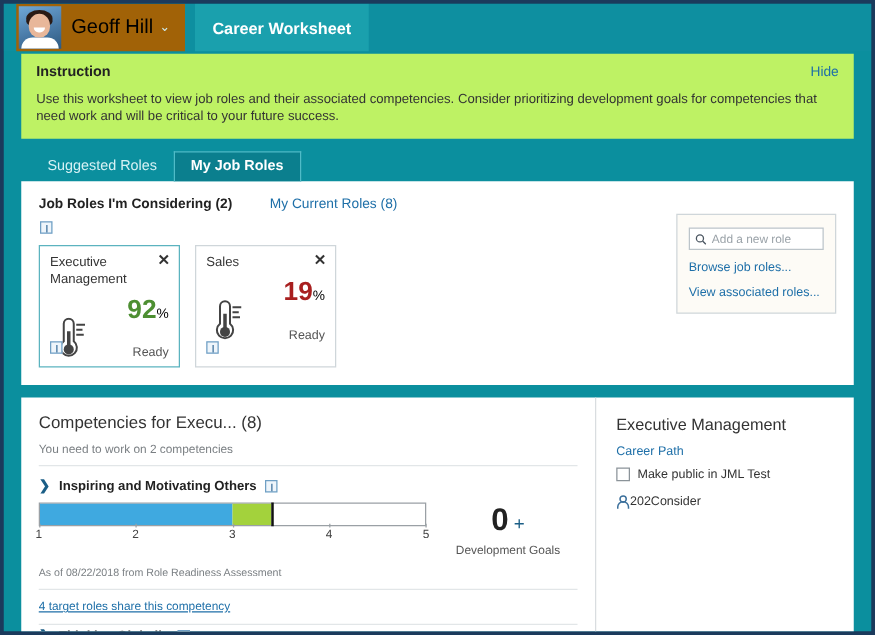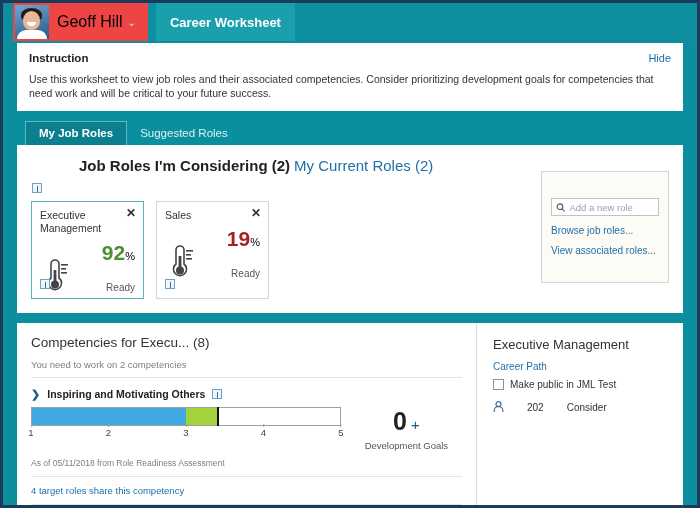--- a/index.html
+++ b/index.html
@@ -21,21 +21,21 @@
   .topbar {
     height: 38px;
     background: #0e8fa0;
     display: flex;
     align-items: center;
     padding-left: 10px;
     gap: 0px;
   }
   .user-chip {
     display: flex; align-items: center;
-    background: #ef4444;
+    background: #a16207;
     height: 38px;
     padding-right: 12px;
   }
   .avatar {
     width: 34px; height: 34px;
     margin: 2px 8px 2px 2px;
     background: linear-gradient(160deg,#6fa8d8 0%,#4a7ba8 55%,#2e5a80 100%);
     position: relative;
     overflow: hidden;
     flex: none;
@@ -69,21 +69,21 @@
   }
   .app-title {
     color: #ffffff; font-size: 13px; font-weight: bold;
     background: #1aa0ad;
     height: 38px; display: flex; align-items: center;
     padding: 0 14px; margin-left: 8px;
   }
 
   
   .instruction {
-    background: #ffffff;
+    background: #bef264;
     margin: 2px 14px 0 14px;
     padding: 9px 12px 11px 12px;
     position: relative;
   }
   .instruction-title {
     font-size: 11.5px; font-weight: bold; color: #222;
     margin-bottom: 9px;
   }
   .instruction-hide {
     position: absolute; right: 12px; top: 9px;
@@ -115,23 +115,22 @@
   
   .roles-panel {
     background: #ffffff;
     margin: 0 14px;
     padding: 12px 14px 14px 14px;
     display: flex;
     gap: 10px;
   }
   .roles-left { flex: 1; }
   .roles-head {
-    display: flex; align-items: center; gap: 4px;
-    font-size: 15px;
-    margin-left: 48px;
+    display: flex; align-items: center; gap: 30px;
+    font-size: 11px;
   }
   .roles-head .h-strong { font-weight: bold; color: #222; }
   .roles-head .h-link { color: #1e6fa8; cursor: pointer; }
   .info-sq {
     display: inline-block;
     width: 10px; height: 10px;
     border: 1px solid #6f9fc4;
     background: #eef5fb;
     position: relative;
     vertical-align: middle;
@@ -171,21 +170,21 @@
   .pct-num.green { color: #4d8f32; }
   .pct-num.red { color: #a81f1f; }
   .pct-sign { font-size: 11px; }
   .pct-ready { font-size: 10px; color: #555; margin-top: 20px; }
   .role-card-foot { position: absolute; left: 8px; bottom: 6px; }
 
   .add-role-box {
     width: 128px;
     border: 1px solid #cfd6da;
     background: #fdfbf6;
-    padding: 26px 9px;
+    padding: 10px 9px;
     align-self: flex-start;
     margin-top: 14px;
   }
   .search-field {
     display: flex; align-items: center;
     border: 1px solid #bcc4c9;
     background: #ffffff;
     height: 18px;
     padding: 0 4px;
     gap: 4px;
@@ -263,37 +262,38 @@
   .asof {
     font-size: 8.5px; color: #7a7f83;
     margin-top: 7px; padding-bottom: 8px;
     border-bottom: 1px solid #e2e6e8;
   }
   .share-link {
     font-size: 9.5px; color: #1e6fa8;
     margin-top: 8px; padding-bottom: 8px;
     border-bottom: 1px solid #e2e6e8;
     cursor: pointer;
+    text-decoration: underline;
   }
   .goal-box { width: 112px; text-align: center; padding-top: 2px; }
   .goal-num { font-size: 25px; font-weight: bold; color: #222; line-height: 1; }
   .goal-plus { font-size: 15px; color: #1b5e86; margin-left: 4px; }
   .goal-label { font-size: 9.5px; color: #555; margin-top: 6px; }
 
   .detail-col { flex: 1; padding: 14px 14px 0 16px; }
   .detail-title { font-size: 13px; color: #333; }
   .detail-link { font-size: 10px; color: #1e6fa8; margin-top: 9px; cursor: pointer; }
   .check-row { display: flex; align-items: center; gap: 6px; margin-top: 7px; }
   .checkbox {
     width: 11px; height: 11px;
     border: 1px solid #8b9399; background: #fff;
     flex: none; cursor: pointer;
   }
   .check-label { font-size: 10px; color: #333; }
-  .emp-row { display: flex; align-items: center; gap: 23px; margin-top: 11px; }
+  .emp-row { display: flex; gap: 0; margin-top: 11px; }
   .emp-count { font-size: 10px; color: #333; }
   .emp-word { font-size: 10px; color: #333; }
 </style>
 </head>
 <body>
 
 <div class="app">
 
   <div class="topbar">
     <div class="user-chip">
@@ -309,29 +309,29 @@
     <div class="app-title">Career Worksheet</div>
   </div>
 
   <div class="instruction">
     <div class="instruction-title">Instruction</div>
     <div class="instruction-hide">Hide</div>
     <div class="instruction-body">Use this worksheet to view job roles and their associated competencies. Consider prioritizing development goals for competencies that need work and will be critical to your future success.</div>
   </div>
 
   <div class="tabs">
+    <div class="tab">Suggested Roles</div>
     <div class="tab active">My Job Roles</div>
-    <div class="tab">Suggested Roles</div>
   </div>
 
   <div class="roles-panel">
     <div class="roles-left">
       <div class="roles-head">
         <span class="h-strong">Job Roles I'm Considering (2)</span>
-        <span class="h-link">My Current Roles (2)</span>
+        <span class="h-link">My Current Roles (8)</span>
       </div>
       <div class="roles-subicon">
         <span class="info-sq"></span>
       </div>
 
       <div class="cards-row">
 
         <div class="role-card selected">
           <div class="role-card-title">Executive Management</div>
           <div class="role-card-close">✕</div>
@@ -417,21 +417,21 @@
               <span class="tick" style="left:50%">3</span>
               <span class="tick" style="left:75%">4</span>
               <span class="tick" style="left:100%">5</span>
             </div>
           </div>
           <div class="goal-box">
             <div><span class="goal-num">0</span><span class="goal-plus">+</span></div>
             <div class="goal-label">Development Goals</div>
           </div>
         </div>
-        <div class="asof">As of 05/11/2018 from Role Readiness Assessment</div>
+        <div class="asof">As of 08/22/2018 from Role Readiness Assessment</div>
         <div class="share-link">4 target roles share this competency</div>
       </div>
 
       <div class="comp-item">
         <div class="comp-head">
           <span class="chevron">❯</span>
           <span>Thinking Globally</span>
           <span class="info-sq"></span>
         </div>
 

